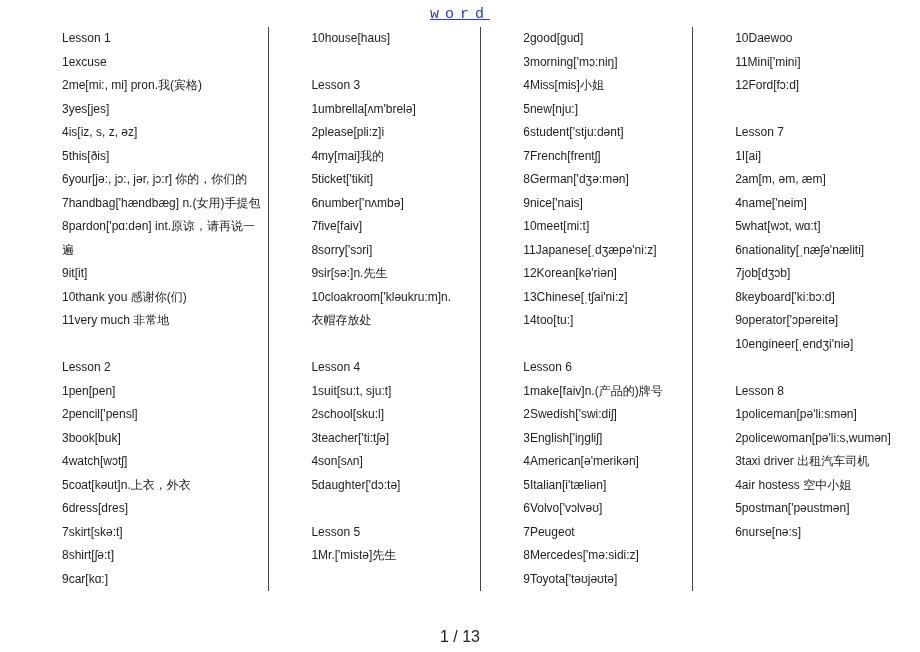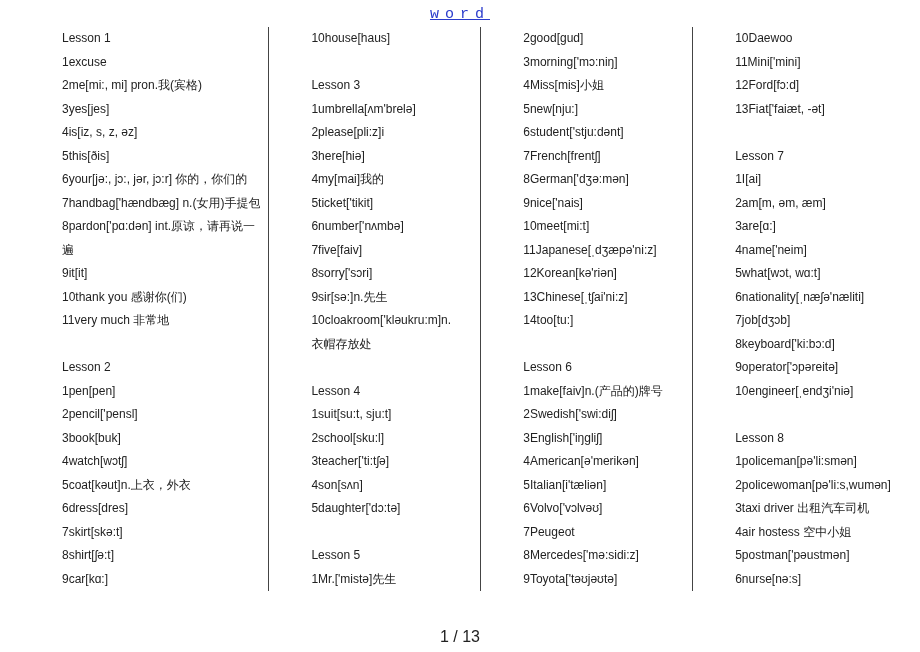--- a/index.html
+++ b/index.html
@@ -46,21 +46,20 @@
       <div class="line">7skirt[skə:t]</div>
       <div class="line">8shirt[ʃə:t]</div>
       <div class="line">9car[kɑ:]</div>
     </div>
     <div class="col">
       <div class="line">10house[haus]</div>
       <div class="blank"></div>
       <div class="line">Lesson 3</div>
       <div class="line">1umbrella[ʌm'brelə]</div>
       <div class="line">2please[pli:z]i</div>
-      <div class="line">3here[hiə]</div>
       <div class="line">4my[mai]我的</div>
       <div class="line">5ticket['tikit]</div>
       <div class="line">6number['nʌmbə]</div>
       <div class="line">7five[faiv]</div>
       <div class="line">8sorry['sɔri]</div>
       <div class="line">9sir[sə:]n.先生</div>
       <div class="line">10cloakroom['kləukru:m]n.</div>
       <div class="line">衣帽存放处</div>
       <div class="blank"></div>
       <div class="line">Lesson 4</div>
@@ -96,26 +95,24 @@
       <div class="line">5Italian[i'tæliən]</div>
       <div class="line">6Volvo['vɔlvəʊ]</div>
       <div class="line">7Peugeot</div>
       <div class="line">8Mercedes['mə:sidi:z]</div>
       <div class="line">9Toyota['təʊjəʊtə]</div>
     </div>
     <div class="col">
       <div class="line">10Daewoo</div>
       <div class="line">11Mini['mini]</div>
       <div class="line">12Ford[fɔ:d]</div>
-      <div class="line">13Fiat['faiæt, -ət]</div>
       <div class="blank"></div>
       <div class="line">Lesson 7</div>
       <div class="line">1I[ai]</div>
       <div class="line">2am[m, əm, æm]</div>
-      <div class="line">3are[ɑ:]</div>
       <div class="line">4name['neim]</div>
       <div class="line">5what[wɔt, wɑ:t]</div>
       <div class="line">6nationality[ˌnæʃə'næliti]</div>
       <div class="line">7job[dʒɔb]</div>
       <div class="line">8keyboard['ki:bɔ:d]</div>
       <div class="line">9operator['ɔpəreitə]</div>
       <div class="line">10engineer[ˌendʒi'niə]</div>
       <div class="blank"></div>
       <div class="line">Lesson 8</div>
       <div class="line">1policeman[pə'li:smən]</div>

